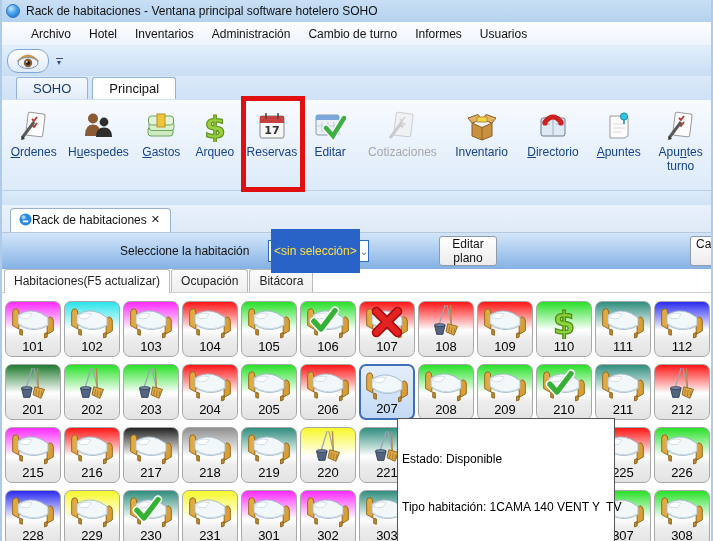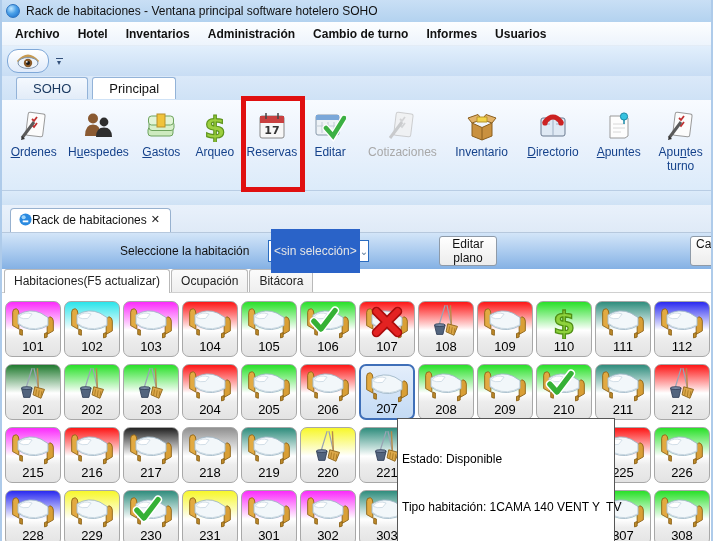--- a/index.html
+++ b/index.html
@@ -9,21 +9,21 @@
 
   
   .titlebar { height:22px; background:linear-gradient(#c9dff5,#b3d2ef); display:flex; align-items:center;
               padding-left:4px; font-size:12px; color:#111; gap:6px; }
   .appball { width:14px; height:14px; border-radius:50%;
              background:radial-gradient(circle at 35% 30%, #bfe6ff 0%, #4aa0e8 45%, #1668c8 100%);
              border:1px solid #2a72c0; flex:0 0 auto; }
 
   
   .menubar { height:24px; background:linear-gradient(#fdfeff,#edf4fc); display:flex; align-items:center;
-             padding-left:4px; font-size:12px; color:#111; border-bottom:1px solid #e3ecf6;font-weight:bold;}
+             padding-left:20px; font-size:12px; color:#111; border-bottom:1px solid #e3ecf6;}
   .menu-item { padding:4px 9px; cursor:default; }
 
   
   .quickbar { height:30px; background:linear-gradient(#e2effc,#c8ddf4); display:flex; align-items:center;
               padding-left:5px; gap:5px; }
   .eye-btn { width:42px; height:24px; border-radius:11px; border:1px solid #7fa8d8;
              background:linear-gradient(#ffffff,#dfeafa); display:flex; align-items:center; justify-content:center; }
   .qa-drop { display:flex; flex-direction:column; align-items:center; width:10px; color:#33507a; }
   .qa-drop .bar { width:7px; border-top:1px solid #33507a; margin-bottom:1px; }
   .qa-drop .chev { font-size:8px; line-height:5px; }
@@ -54,21 +54,21 @@
   .doctab { display:flex; align-items:flex-start; gap:0; background:#fff; border:1px solid #97b1cf;
             border-bottom:none; border-radius:4px 4px 0 0; padding:4px 10px 5px 8px; font-size:12px; color:#111; }
   .doctab .ball { width:13px; height:13px; }
   .doctab .x { font-size:11px; color:#222; margin-left:4px; cursor:pointer; }
 
   
   .bluebar { position:relative; height:36px; background:linear-gradient(#d3e5f8 0%, #a8c9ee 55%, #84b1e4 100%); }
   .sel-label { position:absolute; left:118px; top:11px; font-size:12px; color:#111; }
   .combo { position:absolute; left:266px; top:7px; width:101px; height:22px; background:#fff;
            border:1px solid #2a6cc0; display:flex; align-items:center; }
-  .combo .val { background:#2a63c8; color:#e5e5e5; font-size:12px; padding:15px 3px; margin-left:2px; white-space:pre; }
+  .combo .val { background:#2a63c8; color:#fde047; font-size:12px; padding:15px 3px; margin-left:2px; white-space:pre; }
   .combo .arrow { margin-left:auto; margin-right:4px; color:#5a7a9a; font-size:10px; }
   .btn { background:linear-gradient(#ffffff,#ececec); border:1px solid #8e9aa8; border-radius:3px;
          font-size:12px; color:#111; text-align:center; line-height:14px; }
   .editar-btn { position:absolute; left:437px; top:3px; width:58px; height:30px; }
   .car-btn { position:absolute; left:688px; top:3px; width:40px; height:30px; text-align:left; padding-left:5px; }
 
   
   .subtabs { height:24px; background:#fff; display:flex; align-items:flex-end; padding-left:2px; font-size:12px;
              border-bottom:1px solid #d0d0d0; }
   .stab { padding:4px 9px; border:1px solid #b9b9b9; border-bottom:none; border-radius:3px 3px 0 0;

